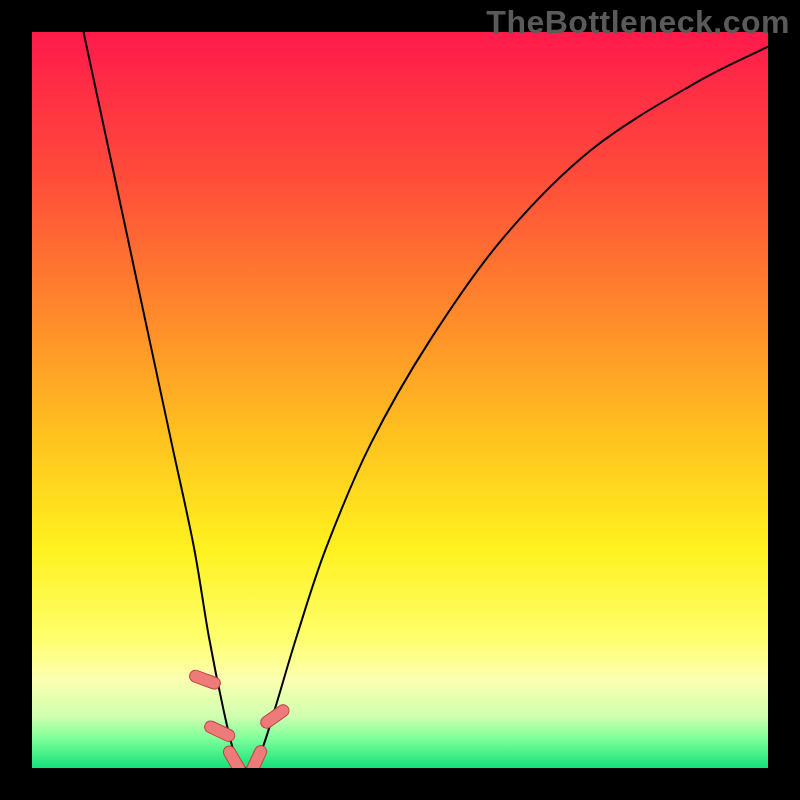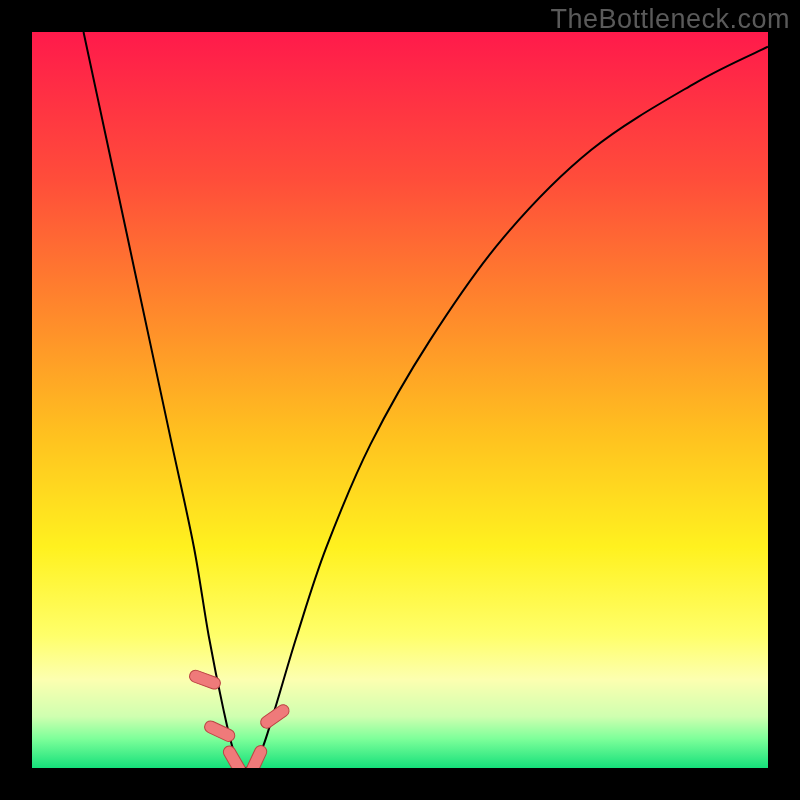--- a/index.html
+++ b/index.html
@@ -23,22 +23,22 @@
     top: 32px;
     width: 736px;
     height: 736px;
     overflow: hidden;
   }
   .watermark {
     position: absolute;
     top: 4px;
     right: 10px;
     color: #5a5a5a;
-    font-size: 27px;
-    font-weight: 400;
+    font-size: 32px;
+    font-weight: 700;
     letter-spacing: 0.5px;
     z-index: 50;
   }
   svg { display: block; }
 </style>
 </head>
 <body>
 
 <div class="outer">
   <div class="watermark">TheBottleneck.com</div>

